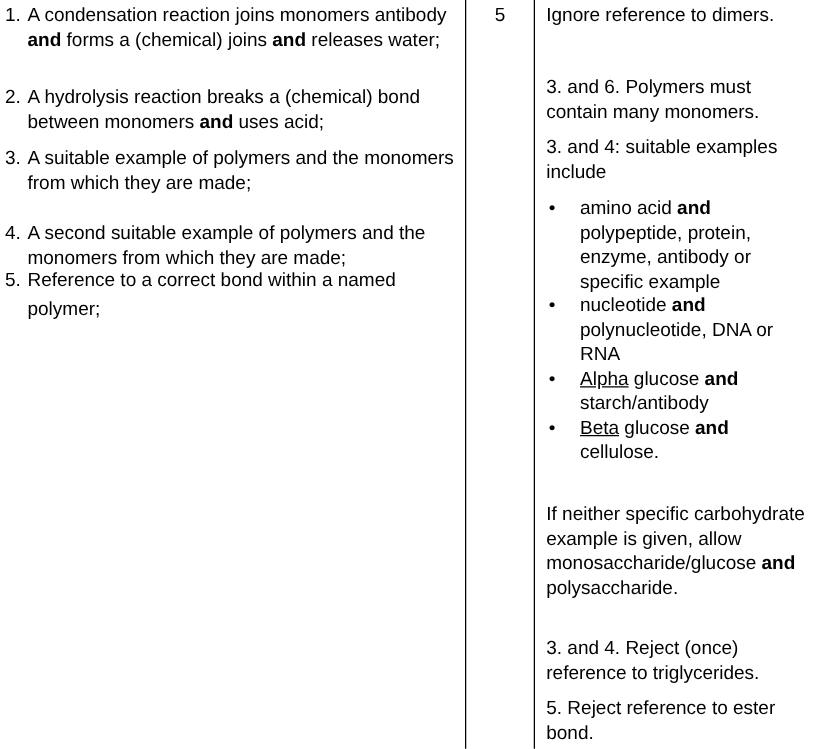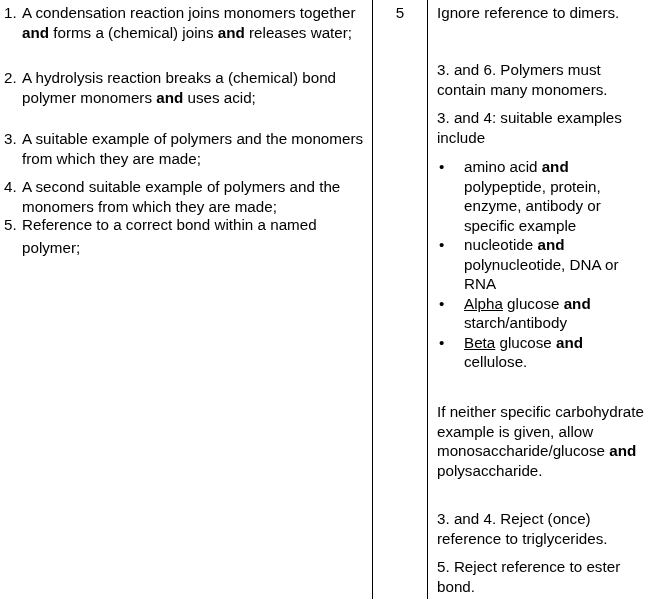--- a/index.html
+++ b/index.html
@@ -83,25 +83,25 @@
       left: 2px;
       top: 0;
     }
     b { font-weight: bold; }
     u { text-decoration: underline; }
   </style>
 </head>
 <body>
 
 <div class="col-answer">
-  <div class="answer-item" style="top:3px;"><span class="num">1.</span><span>A condensation reaction joins monomers together </span><b>and</b><span> forms a (chemical) joins </span><b>and</b><span> releases water;</span></div>
+  <div class="answer-item" style="top:3px;"><span class="num">1.</span><span>A condensation reaction joins monomers antibody </span><b>and</b><span> forms a (chemical) joins </span><b>and</b><span> releases water;</span></div>
 
-  <div class="answer-item" style="top:68px;"><span class="num">2.</span><span>A hydrolysis reaction breaks a (chemical) bond polymer monomers </span><b>and</b><span> uses acid;</span></div>
+  <div class="answer-item" style="top:68px;"><span class="num">2.</span><span>A hydrolysis reaction breaks a (chemical) bond between monomers </span><b>and</b><span> uses acid;</span></div>
 
-  <div class="answer-item" style="top:117px;margin-top:12px;"><span class="num">3.</span><span>A suitable example of polymers and the monomers from which they are made;</span></div>
+  <div class="answer-item" style="top:117px;"><span class="num">3.</span><span>A suitable example of polymers and the monomers from which they are made;</span></div>
 
   <div class="answer-item" style="top:177px;"><span class="num">4.</span><span>A second suitable example of polymers and the monomers from which they are made;</span></div>
 
   <div class="answer-item" style="top:213px; line-height:23px;"><span class="num">5.</span><span>Reference to a correct bond within a named polymer;</span></div>
 </div>
 
 <div class="col-marks">
   <div class="marks-value">5</div>
 </div>
 

